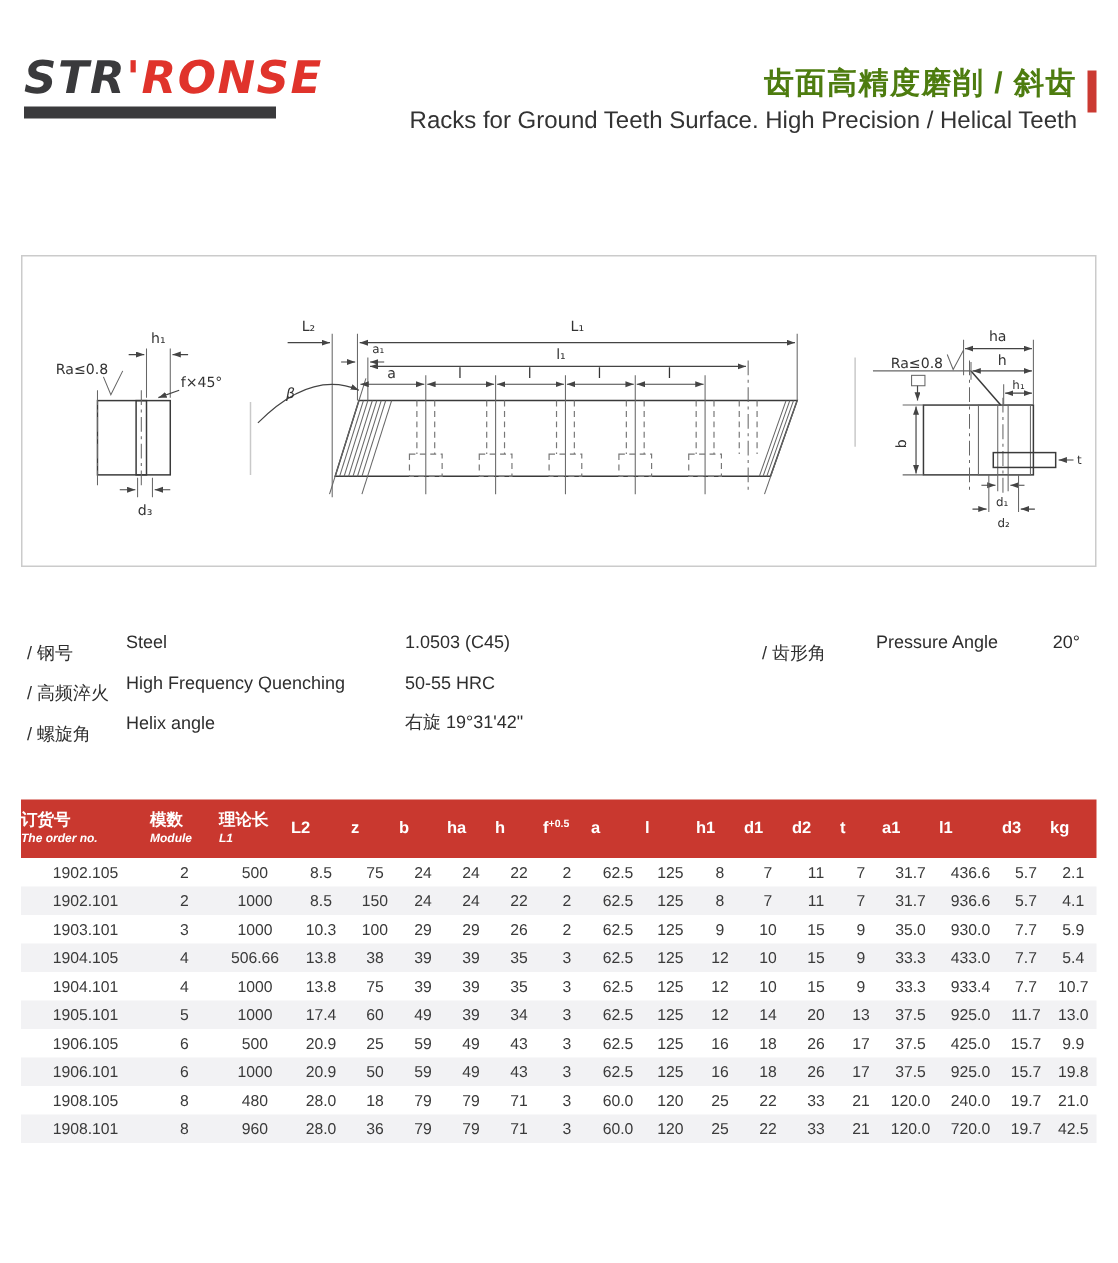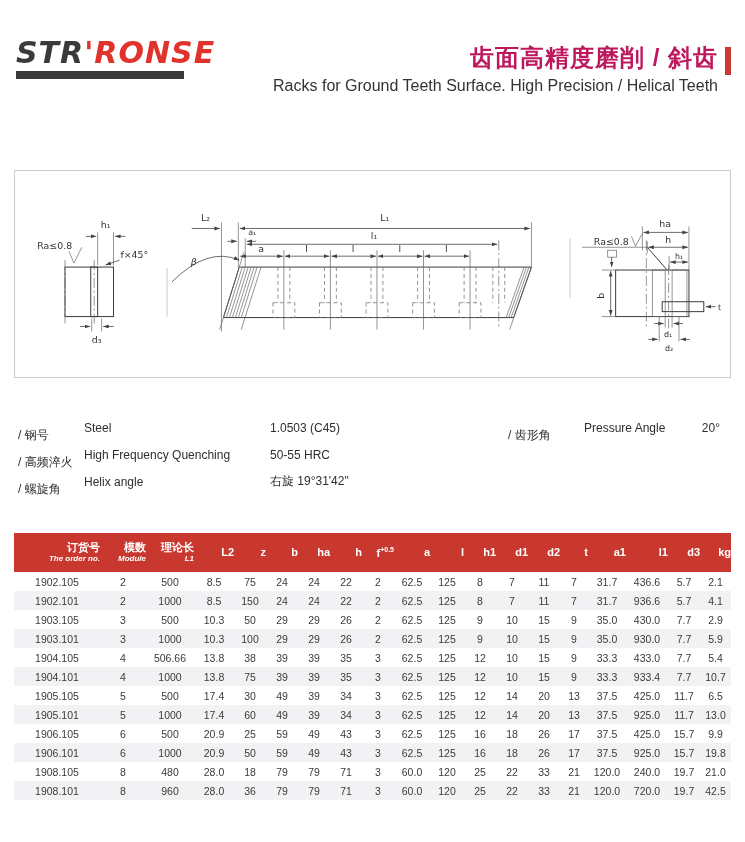--- a/index.html
+++ b/index.html
@@ -5,21 +5,21 @@
   html,body{margin:0;padding:0;background:#fff;}
   .page{position:relative;width:745px;height:842px;background:#fff;overflow:hidden;
         font-family:"Liberation Sans",sans-serif;color:#333;}
   
   .logo{position:absolute;left:16px;top:38px;}
   .logo-text{font-family:"DejaVu Sans",sans-serif;font-weight:bold;font-style:italic;
              font-size:30px;letter-spacing:1px;line-height:30px;}
   .lg1{color:#3a3a3c;} .lg2{color:#e0332b;}
   .logo-bar{width:168px;height:8px;background:#3a3a3c;margin-top:3px;}
   .title-block{position:absolute;right:27px;top:42px;text-align:right;}
-  .title-zh{font-size:24px;font-weight:bold;color:#be185d;letter-spacing:1px;}
+  .title-zh{font-size:20px;font-weight:bold;color:#4d7c0f;letter-spacing:1px;}
   .title-en{font-size:16px;color:#333;margin-top:3px;}
   .title-accent{position:absolute;right:14px;top:47px;width:6px;height:28px;background:#cb3a32;}
   
   .diagram-box{position:absolute;left:14px;top:170px;width:715px;height:206px;
                border:1px solid #cbcbcb;background:#fff;}
   svg text{font-family:"DejaVu Sans",sans-serif;font-size:9.5px;fill:#333;text-anchor:middle;}
   svg .sm{font-size:8px;} svg .st{text-anchor:start;}
   .ln{stroke:#3a3a3a;stroke-width:1;fill:none;}
   .thin{stroke:#666;stroke-width:.7;fill:none;}
   .dim{stroke:#444;stroke-width:.8;fill:none;}
@@ -30,21 +30,21 @@
   .specs-left{position:absolute;left:18px;top:414px;width:470px;}
   .specs-right{position:absolute;left:508px;top:414px;width:212px;}
   .spec-row{display:flex;height:27px;align-items:center;font-size:12px;color:#2e2e2e;}
   .s-zh{width:66px;flex:none;margin-top:16px;} .specs-right .s-zh{width:76px;}
   .s-en{width:186px;flex:none;} .specs-right .s-en{width:96px;}
   .s-val{flex:1;} .specs-right .s-val{text-align:right;}
   
   .spec-table{position:absolute;left:14px;top:533px;width:717px;border-collapse:collapse;
               table-layout:fixed;}
   .spec-table thead th{background:#c9382f;color:#fff;font-weight:bold;height:39px;
-              vertical-align:middle;font-size:11px;line-height:1.2;padding:0;text-align:right;}
+              vertical-align:middle;font-size:11px;line-height:1.2;padding:0;text-align:left;}
   .spec-table thead th .en{display:block;font-size:8px;font-weight:600;font-style:italic;}
   .spec-table thead th sup{font-size:7px;}
   .spec-table tbody td{font-size:10.5px;color:#3a3a3a;text-align:center;height:19px;padding:0;}
   .spec-table tbody tr:nth-child(even){background:#f2f2f4;}
 </style>
 </head>
 <body>
 
 <div class="page">
 
@@ -337,41 +337,20 @@
           <td>8</td>
           <td>7</td>
           <td>11</td>
           <td>7</td>
           <td>31.7</td>
           <td>936.6</td>
           <td>5.7</td>
           <td>4.1</td>
         </tr>
         <tr>
-          <td>1903.105</td>
-          <td>3</td>
-          <td>500</td>
-          <td>10.3</td>
-          <td>50</td>
-          <td>29</td>
-          <td>29</td>
-          <td>26</td>
-          <td>2</td>
-          <td>62.5</td>
-          <td>125</td>
-          <td>9</td>
-          <td>10</td>
-          <td>15</td>
-          <td>9</td>
-          <td>35.0</td>
-          <td>430.0</td>
-          <td>7.7</td>
-          <td>2.9</td>
-        </tr>
-        <tr>
           <td>1903.101</td>
           <td>3</td>
           <td>1000</td>
           <td>10.3</td>
           <td>100</td>
           <td>29</td>
           <td>29</td>
           <td>26</td>
           <td>2</td>
           <td>62.5</td>
@@ -419,41 +398,20 @@
           <td>62.5</td>
           <td>125</td>
           <td>12</td>
           <td>10</td>
           <td>15</td>
           <td>9</td>
           <td>33.3</td>
           <td>933.4</td>
           <td>7.7</td>
           <td>10.7</td>
-        </tr>
-        <tr>
-          <td>1905.105</td>
-          <td>5</td>
-          <td>500</td>
-          <td>17.4</td>
-          <td>30</td>
-          <td>49</td>
-          <td>39</td>
-          <td>34</td>
-          <td>3</td>
-          <td>62.5</td>
-          <td>125</td>
-          <td>12</td>
-          <td>14</td>
-          <td>20</td>
-          <td>13</td>
-          <td>37.5</td>
-          <td>425.0</td>
-          <td>11.7</td>
-          <td>6.5</td>
         </tr>
         <tr>
           <td>1905.101</td>
           <td>5</td>
           <td>1000</td>
           <td>17.4</td>
           <td>60</td>
           <td>49</td>
           <td>39</td>
           <td>34</td>

